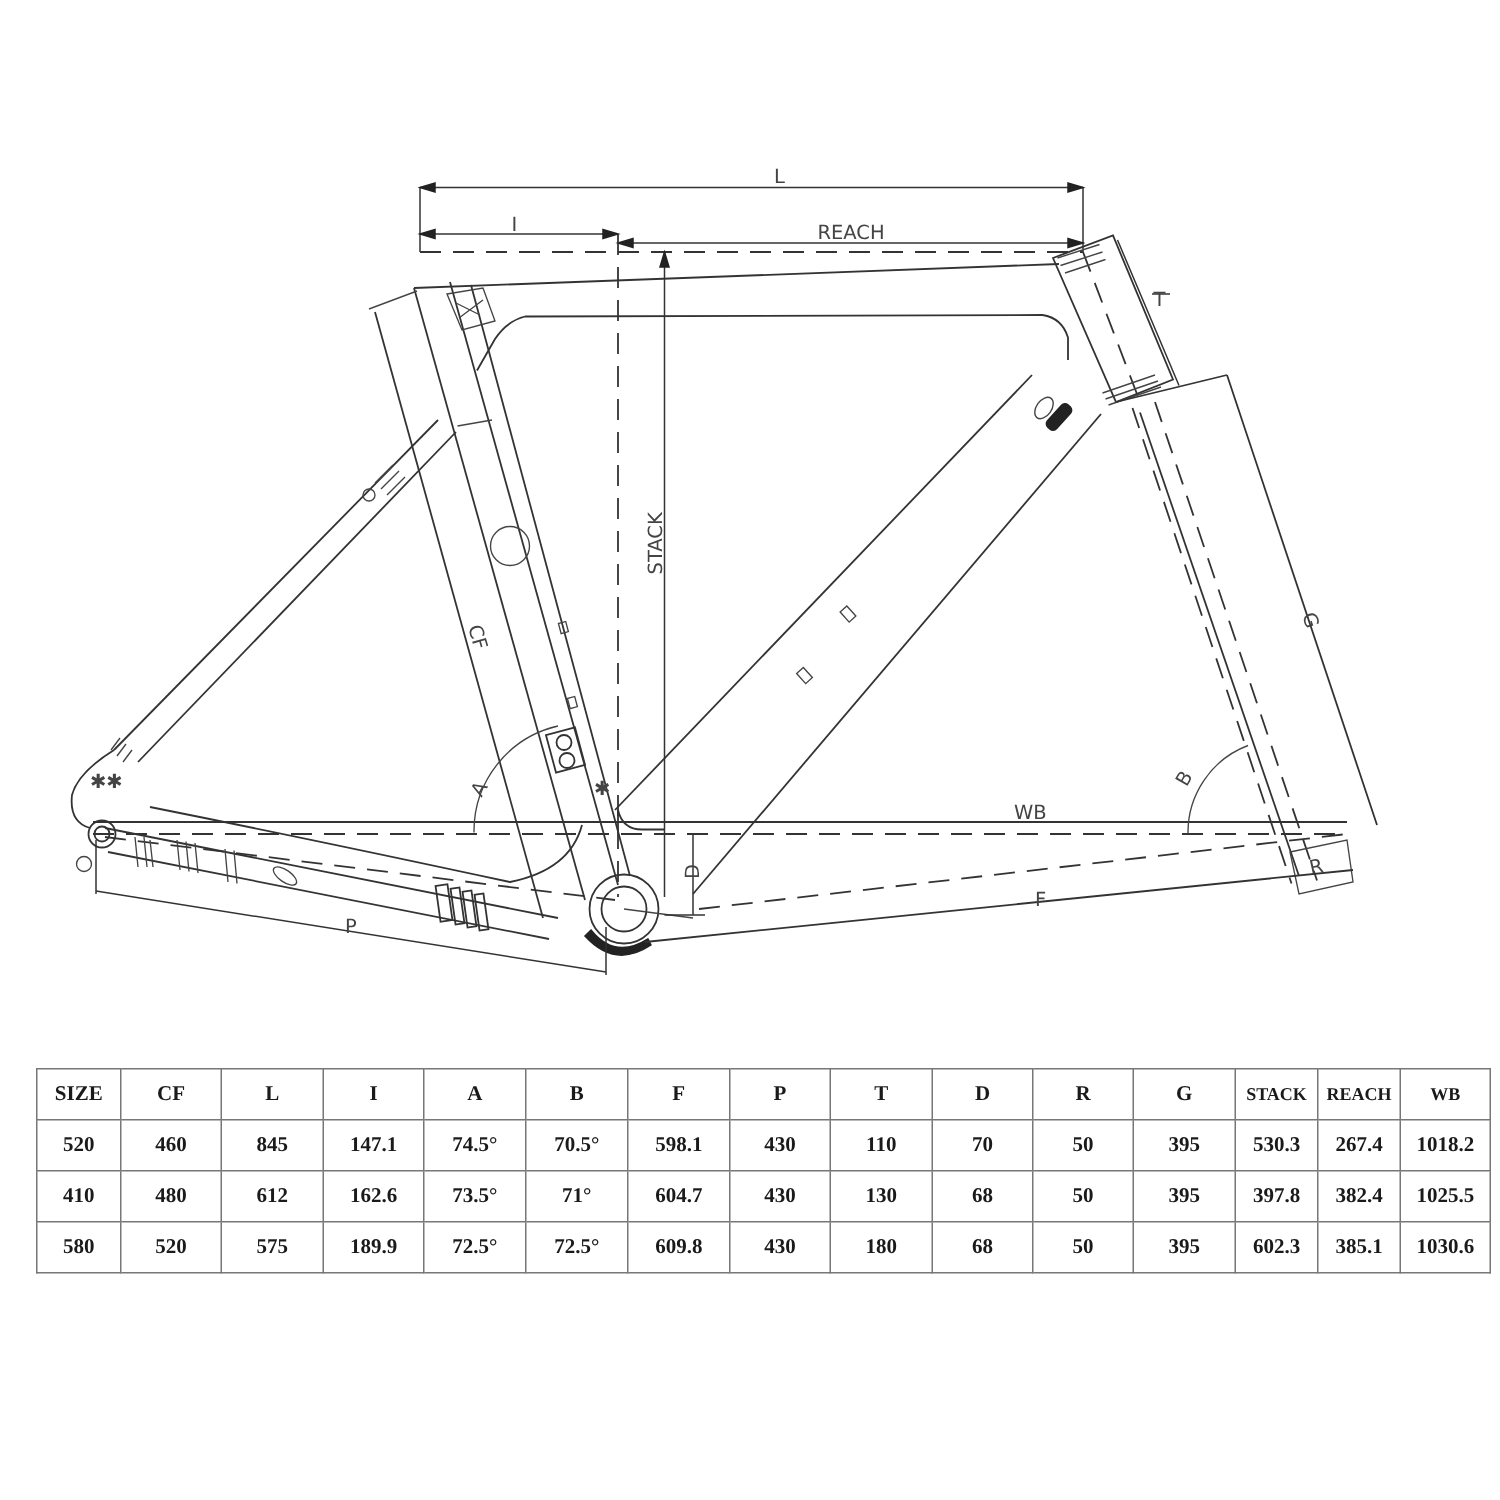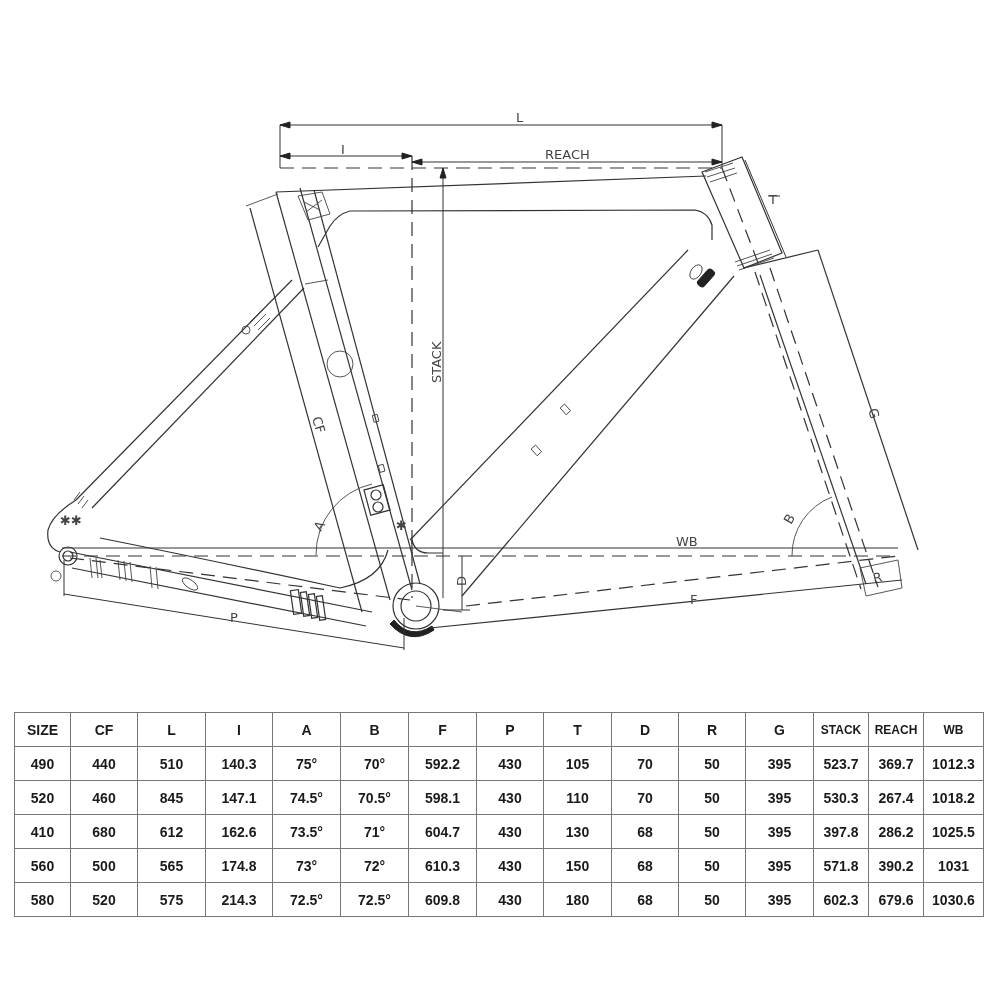--- a/index.html
+++ b/index.html
@@ -4,21 +4,21 @@
 <style>
   html, body { margin: 0; padding: 0; background: #ffffff; }
   body { width: 1000px; height: 1000px; position: relative; overflow: hidden; font-family: "Liberation Sans", sans-serif; }
   #diagram { position: absolute; left: 0; top: 0; width: 1000px; height: 700px; }
   #diagram text { font-family: "DejaVu Sans", sans-serif; fill: #444; font-size: 13px; }
   .ln { stroke: #333; stroke-width: 1.2; fill: none; }
   .thin { stroke: #444; stroke-width: 0.9; fill: none; }
   .dash { stroke: #333; stroke-width: 1.2; fill: none; stroke-dasharray: 14 8; }
   .dim { stroke: #333; stroke-width: 1; fill: none; }
   .dark { fill: #222; stroke: #222; }
-  #geo-table { position: absolute; left: 14px; top: 712px; border-collapse: collapse; table-layout: fixed; }
+  #geo-table { position: absolute; left: 24px; top: 712px; border-collapse: collapse; table-layout: fixed; font-family: Liberation Serif, serif; }
   #geo-table td, #geo-table th { border: 1.5px solid #777; text-align: center; font-weight: bold; color: #1a1a1a; padding: 0; height: 33px; font-size: 14px; }
   #geo-table th { font-size: 14px; }
   #geo-table th.narrow { font-size: 12px; }
 </style>
 </head>
 <body>
 
 <svg id="diagram" viewBox="0 0 1000 700" xmlns="http://www.w3.org/2000/svg">
 
   <g>
@@ -220,98 +220,64 @@
       <th>D</th>
       <th>R</th>
       <th>G</th>
       <th class="narrow">STACK</th>
       <th class="narrow">REACH</th>
       <th class="narrow">WB</th>
     </tr>
   </thead>
   <tbody>
     <tr>
-      <td>490</td>
-      <td>440</td>
-      <td>510</td>
-      <td>140.3</td>
-      <td>75°</td>
-      <td>70°</td>
-      <td>592.2</td>
-      <td>430</td>
-      <td>105</td>
-      <td>70</td>
-      <td>50</td>
-      <td>395</td>
-      <td>523.7</td>
-      <td>369.7</td>
-      <td>1012.3</td>
-    </tr>
-    <tr>
       <td>520</td>
       <td>460</td>
       <td>845</td>
       <td>147.1</td>
       <td>74.5°</td>
       <td>70.5°</td>
       <td>598.1</td>
       <td>430</td>
       <td>110</td>
       <td>70</td>
       <td>50</td>
       <td>395</td>
       <td>530.3</td>
       <td>267.4</td>
       <td>1018.2</td>
     </tr>
     <tr>
       <td>410</td>
-      <td>680</td>
+      <td>480</td>
       <td>612</td>
       <td>162.6</td>
       <td>73.5°</td>
       <td>71°</td>
       <td>604.7</td>
       <td>430</td>
       <td>130</td>
       <td>68</td>
       <td>50</td>
       <td>395</td>
       <td>397.8</td>
-      <td>286.2</td>
+      <td>382.4</td>
       <td>1025.5</td>
-    </tr>
-    <tr>
-      <td>560</td>
-      <td>500</td>
-      <td>565</td>
-      <td>174.8</td>
-      <td>73°</td>
-      <td>72°</td>
-      <td>610.3</td>
-      <td>430</td>
-      <td>150</td>
-      <td>68</td>
-      <td>50</td>
-      <td>395</td>
-      <td>571.8</td>
-      <td>390.2</td>
-      <td>1031</td>
     </tr>
     <tr>
       <td>580</td>
       <td>520</td>
       <td>575</td>
-      <td>214.3</td>
+      <td>189.9</td>
       <td>72.5°</td>
       <td>72.5°</td>
       <td>609.8</td>
       <td>430</td>
       <td>180</td>
       <td>68</td>
       <td>50</td>
       <td>395</td>
       <td>602.3</td>
-      <td>679.6</td>
+      <td>385.1</td>
       <td>1030.6</td>
     </tr>
   </tbody>
 </table>
 
 </body></html>

